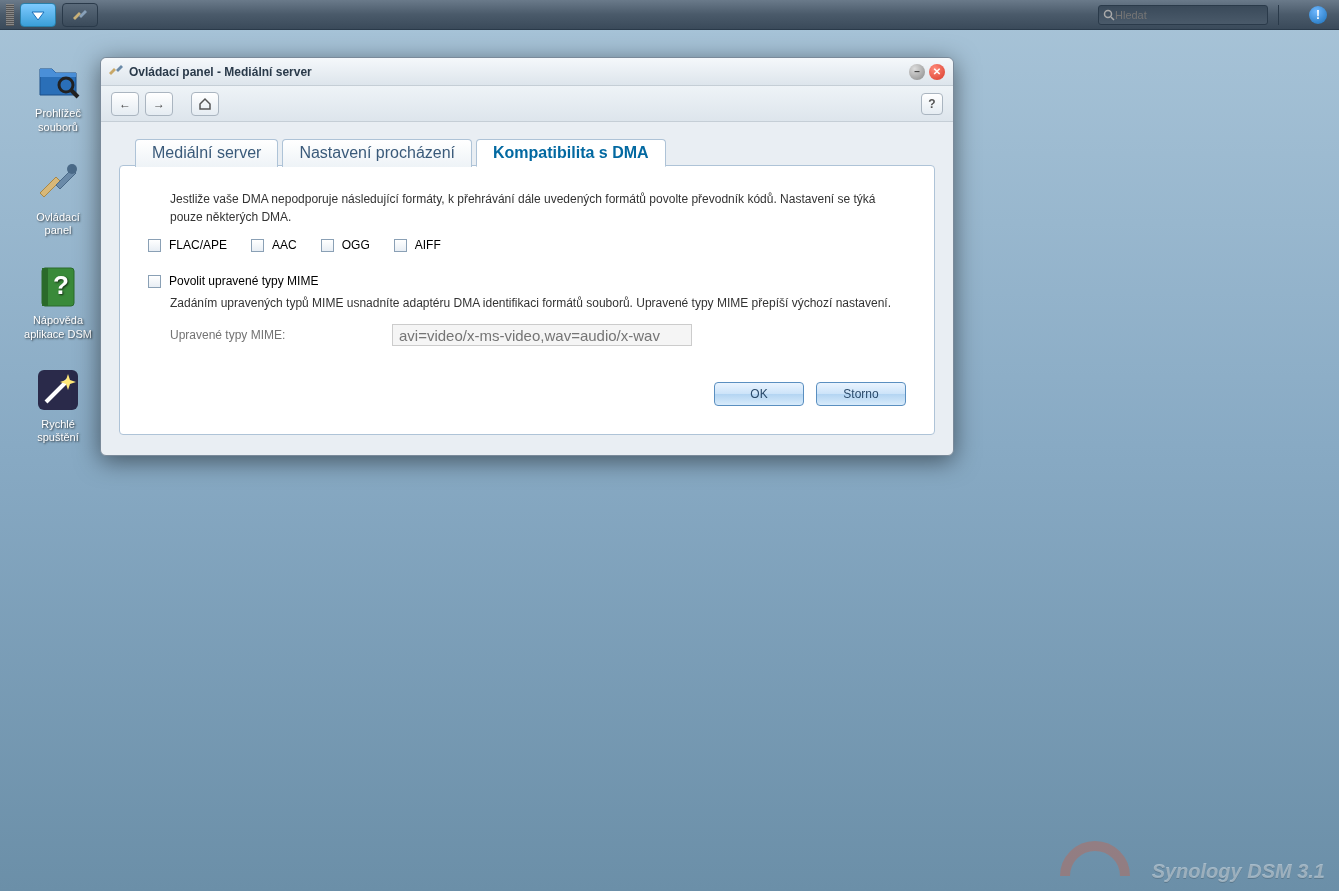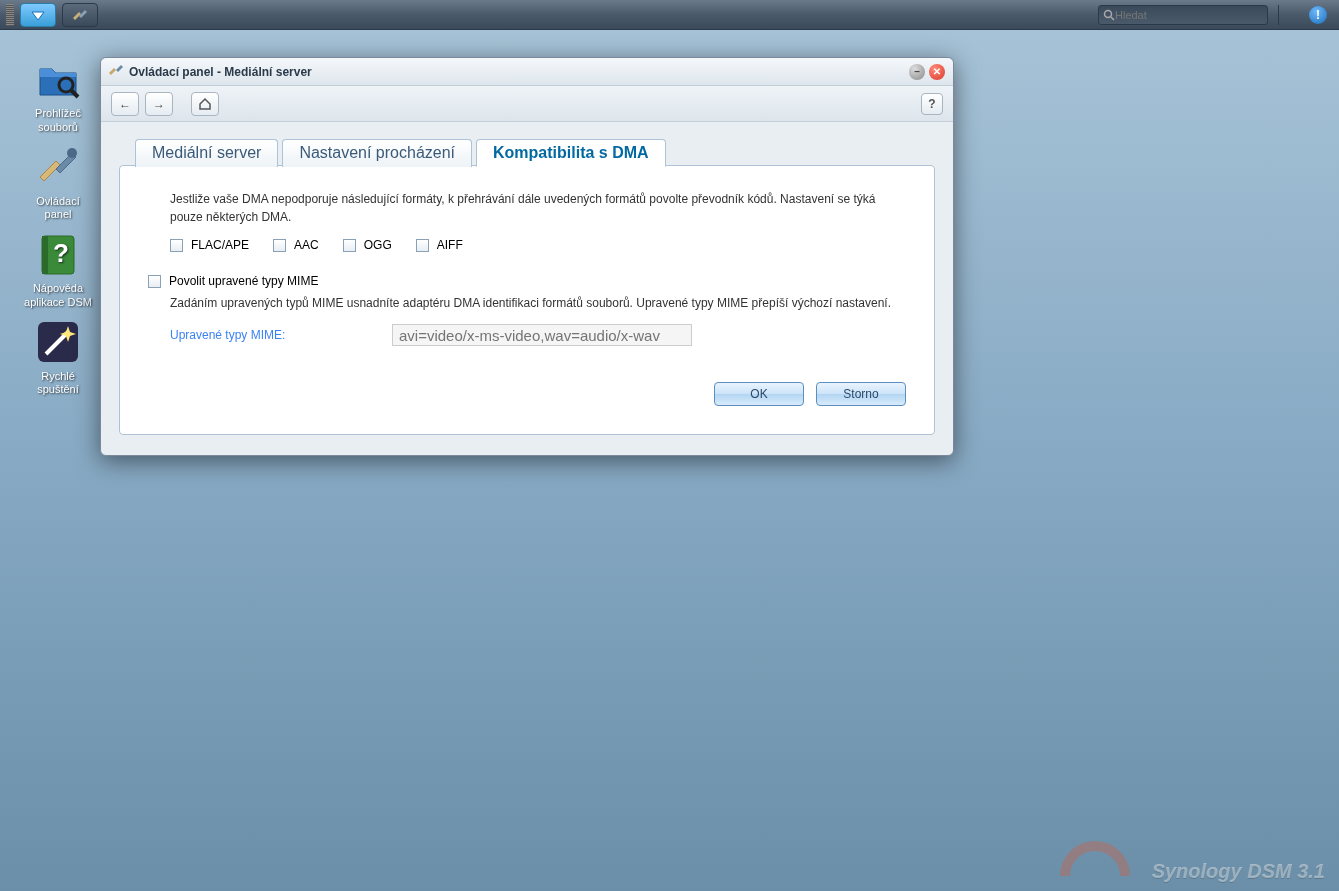--- a/index.html
+++ b/index.html
@@ -48,21 +48,21 @@
   width: 18px; height: 18px; border-radius: 50%;
   background: radial-gradient(circle at 40% 30%, #6fb8ff, #1a6fb8);
   color: #fff; font-weight: bold; font-size: 12px;
   display: flex; align-items: center; justify-content: center;
   margin-left: 20px; margin-right: 6px;
 }
 
 
 .desktop-icons {
   position: absolute; left: 18px; top: 55px;
-  display: flex; flex-direction: column; gap: 8px;
+  display: flex; flex-direction: column; gap: 24px;
   width: 80px;
 }
 .desk-icon {
   display: flex; flex-direction: column; align-items: center;
   color: #fff; text-align: center; cursor: pointer;
   text-shadow: 1px 1px 2px rgba(0,0,0,0.7);
   font-size: 11px; line-height: 1.25;
 }
 .desk-icon .ico {
   width: 48px; height: 48px; margin-bottom: 4px;
@@ -151,23 +151,23 @@
 }
 
 .chk-row { display: flex; align-items: center; gap: 8px; margin-bottom: 6px; }
 .chk {
   width: 13px; height: 13px;
   background: linear-gradient(to bottom, #fff, #e8eef4);
   border: 1px solid #8aa0b5;
   flex-shrink: 0;
 }
 .desc { color: #333; margin: 0 0 12px 22px; line-height: 1.5; }
-.format-row { display: flex; gap: 24px; margin-left: 22px; margin-bottom: 16px; }
+.format-row { display: flex; gap: 24px; margin-bottom: 16px; }
 .mime-row { display: flex; align-items: center; margin-left: 22px; margin-top: 10px; gap: 12px; }
-.mime-label { width: 210px; color: #3b82f6; }
+.mime-label { width: 210px; color: #737373; }
 .mime-input {
   width: 300px; height: 22px;
   border: 1px solid #ccc; background: #f5f5f5;
   color: #bbb; font-size: 15px; padding: 0 6px;
   font-family: inherit;
 }
 
 .btn-row { display: flex; justify-content: flex-end; gap: 12px; margin-top: 36px; }
 .dlg-btn {
   width: 90px; height: 24px;

